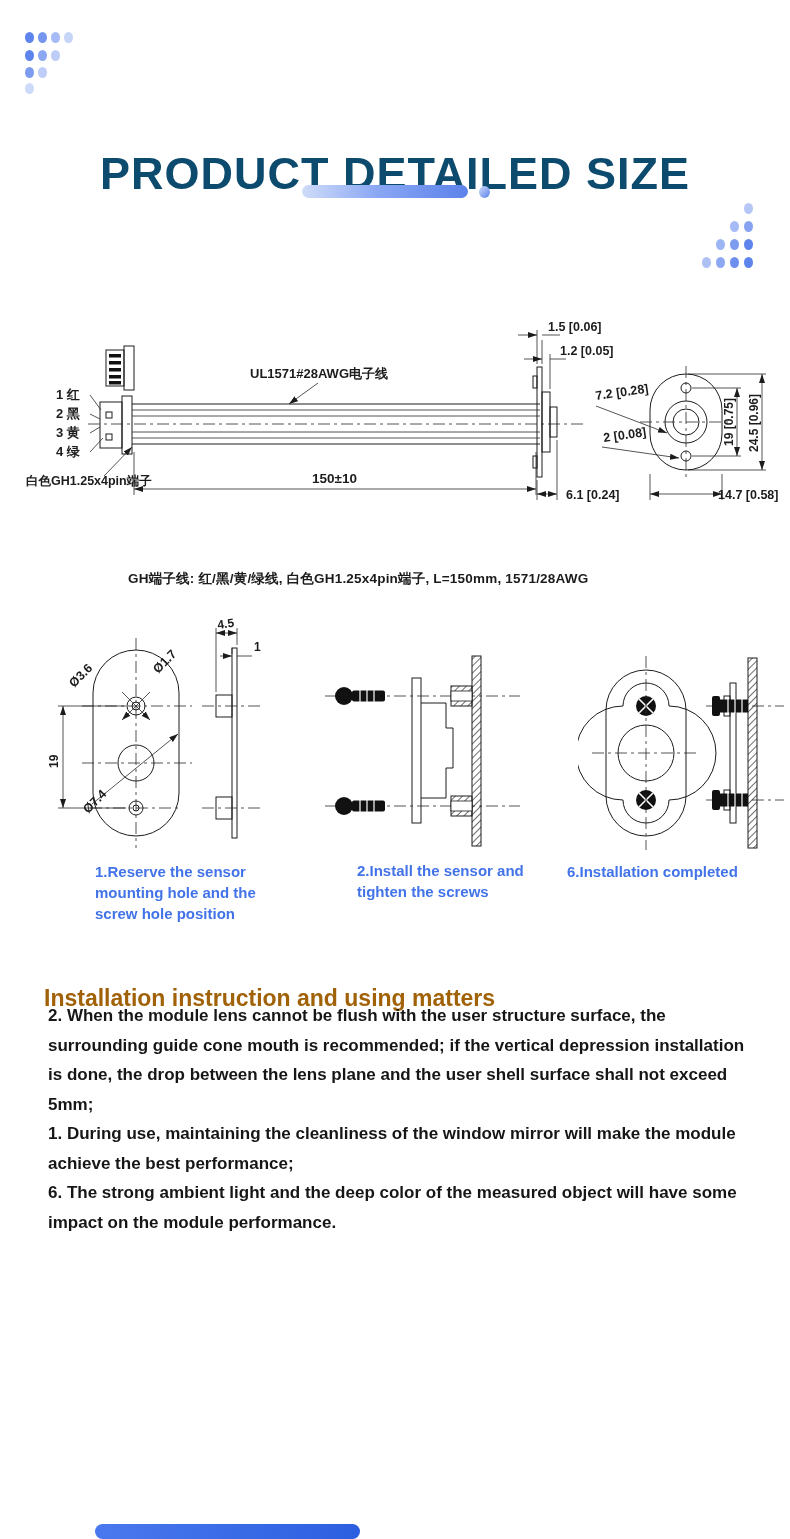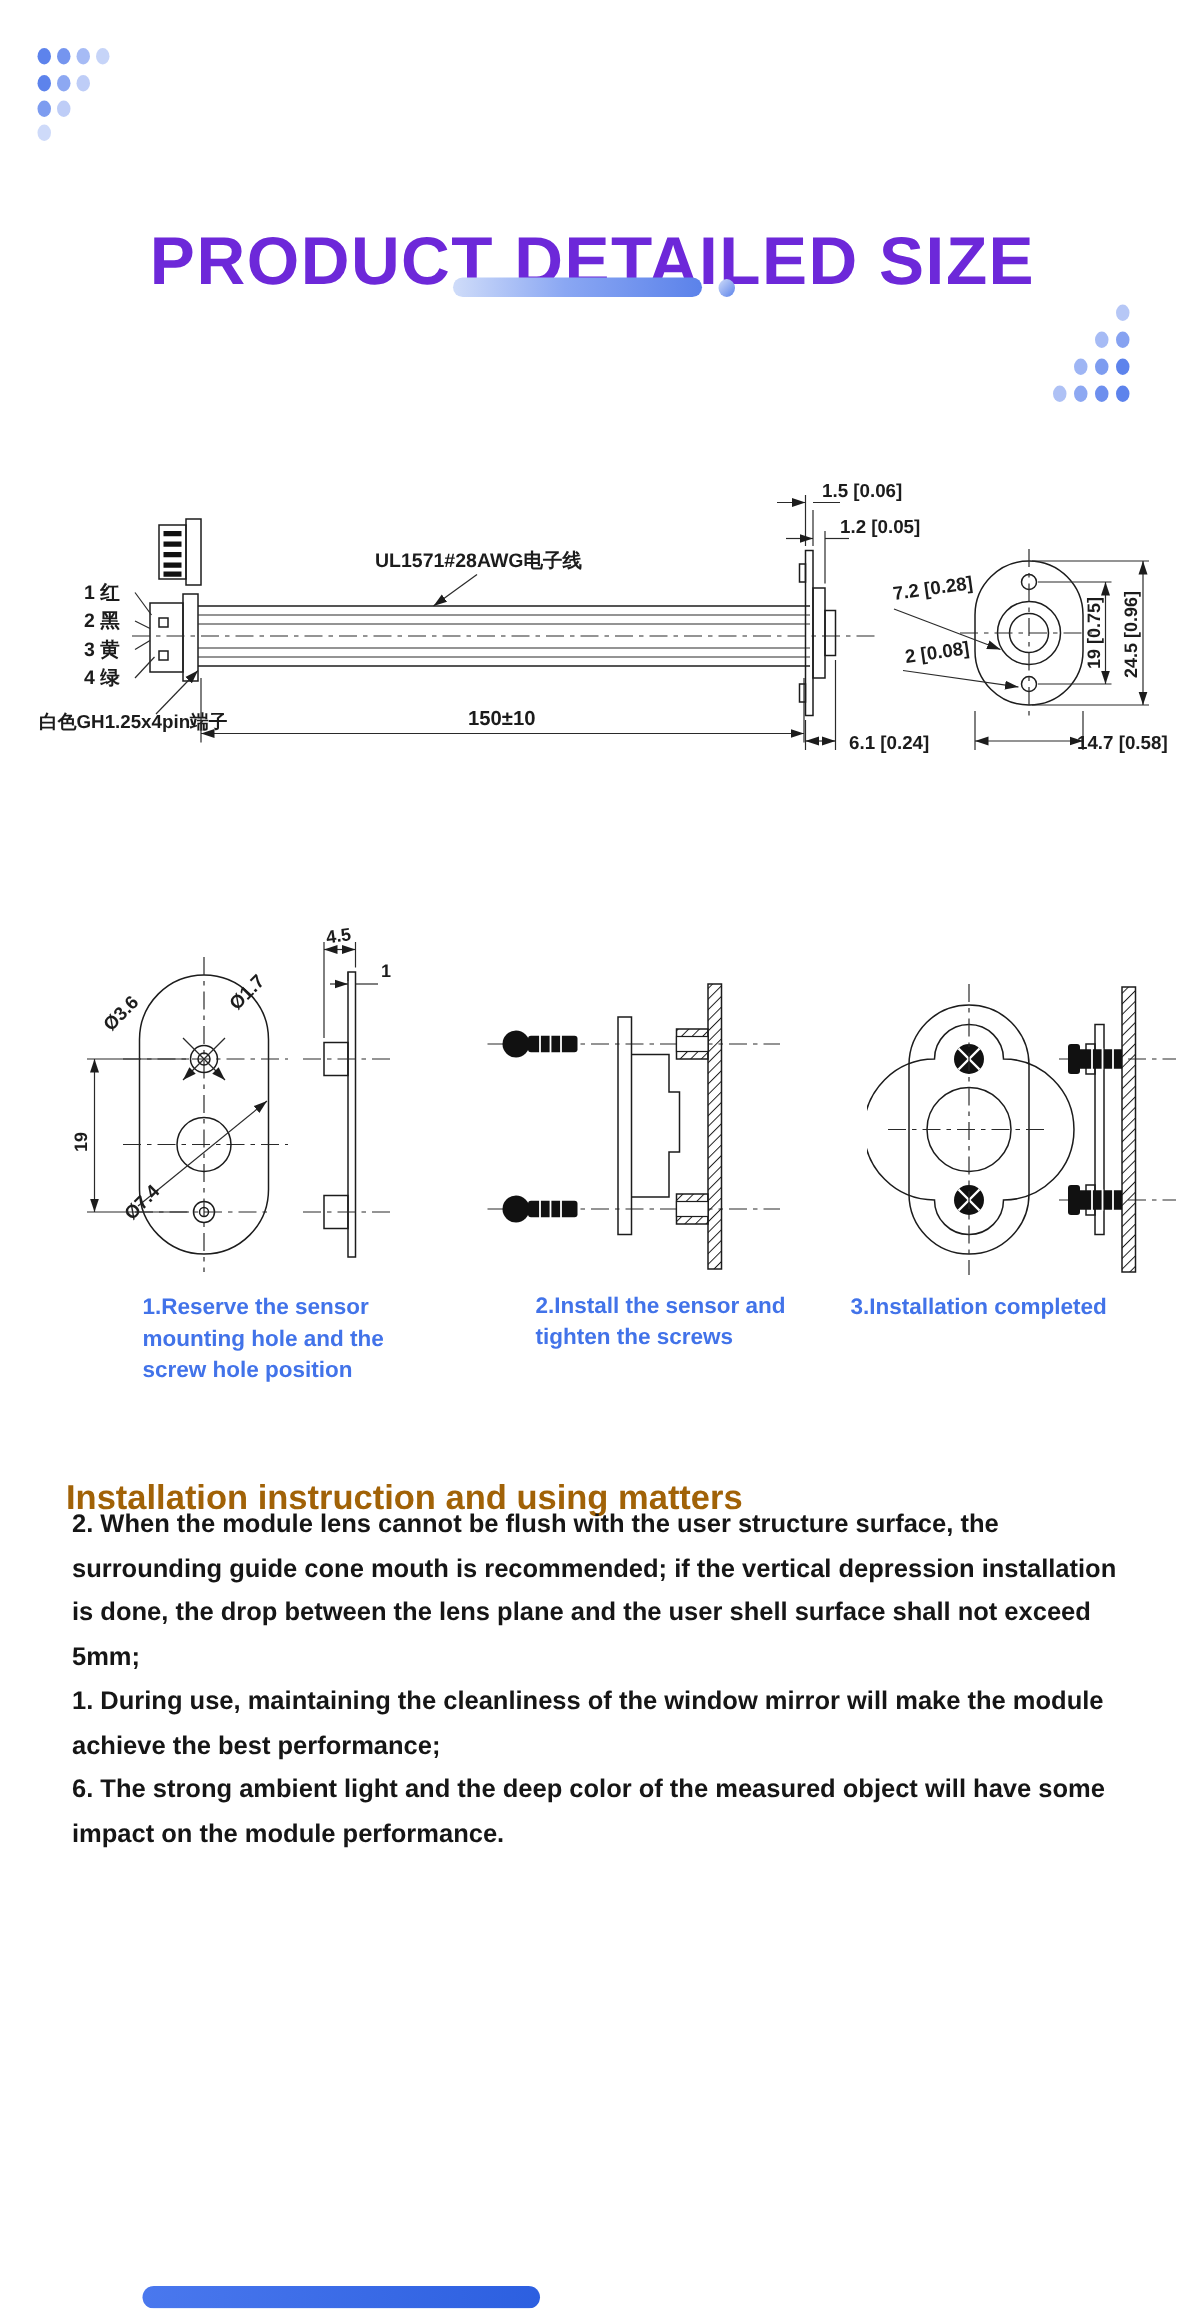--- a/index.html
+++ b/index.html
@@ -4,21 +4,21 @@
 <style>
   html,body{margin:0;padding:0;background:#ffffff;}
   .page{position:relative;width:790px;height:1539px;background:#ffffff;overflow:hidden;
         font-family:"Liberation Sans",sans-serif;color:#141414;margin:0 auto;}
 
   
   .dot{position:absolute;width:9px;height:11px;border-radius:50%;background:#5d83ec;}
 
   
   .title{position:absolute;left:0;top:118px;width:790px;text-align:center;
-         font-size:45px;font-weight:800;letter-spacing:1px;color:#6d28d9;
+         font-size:45px;font-weight:800;letter-spacing:1px;color:#0c4a6e;
          font-family:"Liberation Sans",sans-serif;}
   .title-underline{position:absolute;left:302px;top:185px;width:166px;height:13px;border-radius:7px;
          background:linear-gradient(90deg,#cfdcf9 0%,#8aa7f3 45%,#5b82ea 100%);}
   .title-underline-dot{position:absolute;left:479px;top:186px;width:11px;height:12px;border-radius:50%;
          background:linear-gradient(135deg,#cfdcf9,#5b82ea);}
 
   
   svg{position:absolute;}
   svg text{font-family:"Liberation Sans",sans-serif;fill:#1c1c1c;}
   .ln{stroke:#1c1c1c;stroke-width:1;fill:none;}
@@ -196,20 +196,21 @@
       <text x="758" y="140" font-size="12" font-weight="600" transform="rotate(-90 758 140)">24.5 [0.96]</text>
     </g>
     <g>
       <line class="lnthin" x1="650" y1="162" x2="650" y2="188"></line>
       <line class="lnthin" x1="722" y1="162" x2="722" y2="188"></line>
       <line class="lnthin" x1="650" y1="182" x2="722" y2="182" marker-start="url(#aS)" marker-end="url(#aE)"></line>
       <text x="718" y="187" font-size="12.5" font-weight="600">14.7 [0.58]</text>
     </g>
   </svg>
 
+  <div class="spec-line">GH端子线: 红/黑/黄/绿线, 白色GH1.25x4pin端子, L=150mm, 1571/28AWG</div>
 
   <svg style="left:30px;top:618px;" width="270" height="240" viewBox="0 0 270 240">
     <defs>
       <marker id="bE" markerWidth="10" markerHeight="8" refX="9" refY="4" orient="auto" markerUnits="userSpaceOnUse">
           <path d="M0,1 L9,4 L0,7 Z" fill="#1c1c1c"></path>
         </marker>
       <marker id="bS" markerWidth="10" markerHeight="8" refX="0" refY="4" orient="auto" markerUnits="userSpaceOnUse">
           <path d="M9,1 L0,4 L9,7 Z" fill="#1c1c1c"></path>
         </marker>
     </defs>
@@ -332,21 +333,21 @@
         <rect class="fill" x="142" y="145.5" width="28" height="13"></rect>
         <line x1="150" y1="145" x2="150" y2="159" stroke="#fff" stroke-width="1.2"></line>
         <line x1="157" y1="145" x2="157" y2="159" stroke="#fff" stroke-width="1.2"></line>
         <line x1="164" y1="145" x2="164" y2="159" stroke="#fff" stroke-width="1.2"></line>
       </g>
     </g>
   </svg>
 
   <div class="caption cap1">1.Reserve the sensor mounting hole and the screw hole position</div>
   <div class="caption cap2">2.Install the sensor and tighten the screws</div>
-  <div class="caption cap3">3.Installation completed</div>
+  <div class="caption cap3">6.Installation completed</div>
 
   <h2 class="instr-heading">Installation instruction and using matters</h2>
   <div class="instr-body">
     <p>2. When the module lens cannot be flush with the user structure surface, the surrounding guide cone mouth is recommended; if the vertical depression installation is done, the drop between the lens plane and the user shell surface shall not exceed 5mm;</p>
     <p>1. During use, maintaining the cleanliness of the window mirror will make the module achieve the best performance;</p>
     <p>6. The strong ambient light and the deep color of the measured object will have some impact on the module performance.</p>
   </div>
 
   <div class="footer-bar"></div>
 

